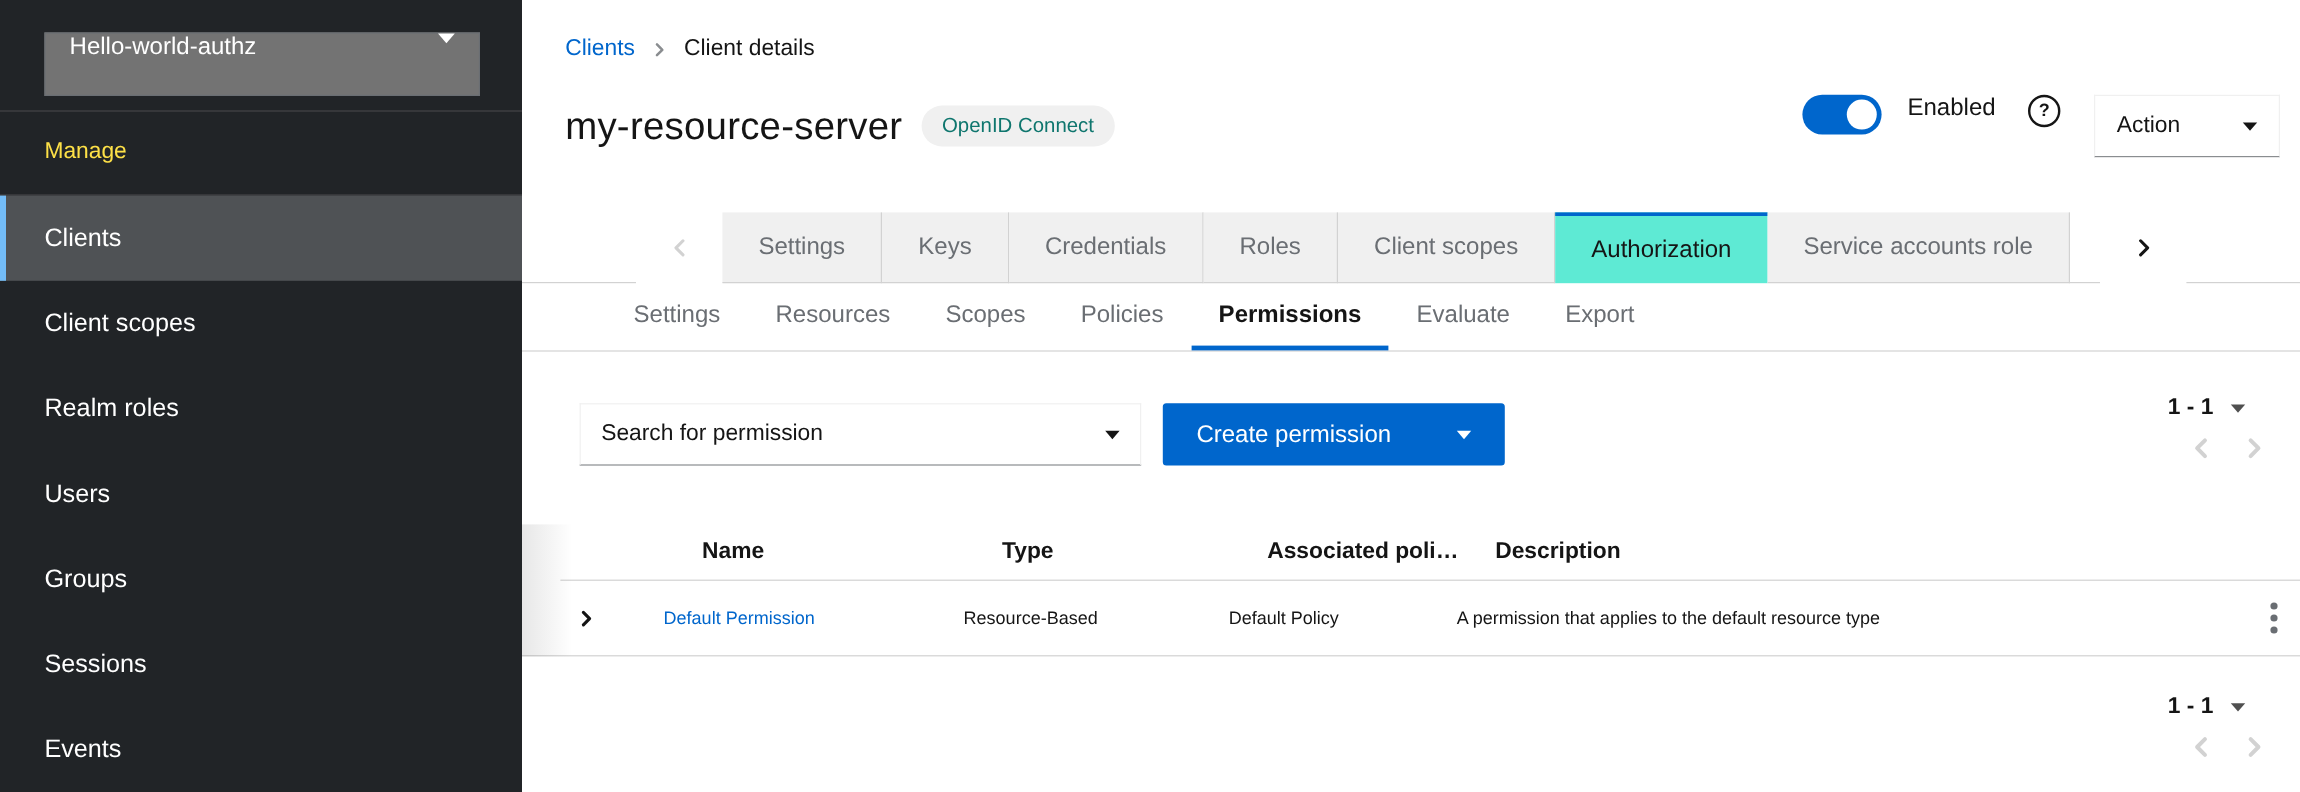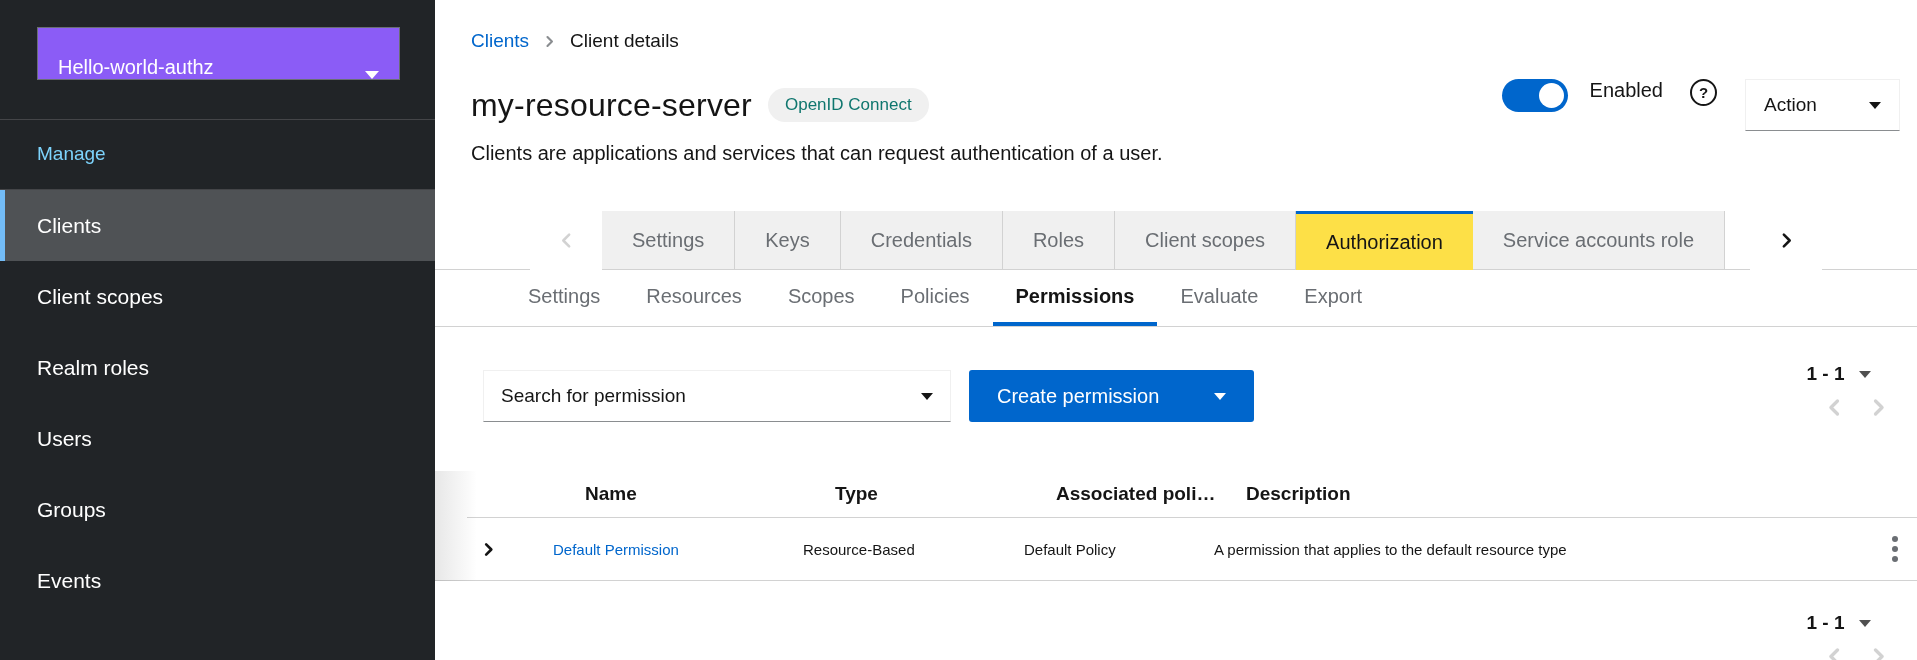--- a/index.html
+++ b/index.html
@@ -2,26 +2,26 @@
 <html style="--primary: #0066cc; --link: #0066cc; --sidebar-bg: #212427; --sidebar-selected-bg: #4f5255; --sidebar-accent: #73bcf7; --tab-bg: #f0f0f0; --border: #d2d2d2;"><head>
 <meta charset="utf-8">
 <style>
   * { box-sizing: border-box; margin: 0; padding: 0; }
   html, body { width: 1917px; height: 660px; overflow: hidden; }
   body { font-family: "Liberation Sans", sans-serif; color: #151515; background: #fff; }
   .app { display: flex; width: 1917px; height: 660px; }
 
   
   .sidebar { width: 435px; background: var(--sidebar-bg, #212427); flex-shrink: 0; }
-  .realm-selector { margin: 27px 35px 0 37px; width: 363px; height: 53px; background: #8b5cf6;
+  .realm-selector { margin: 27px 35px 0 37px; width: 363px; height: 53px; background: #737373;
     border: 1px solid #6a6e73; color: #fff; font-size: 20px; font-family: inherit;
-    display: flex; align-items: flex-end; justify-content: space-between; padding: 0 20px; cursor: pointer; }
+    display: flex; align-items: flex-start; justify-content: space-between; padding: 0 20px; cursor: pointer; }
   .caret { width: 0; height: 0; border-left: 7px solid transparent; border-right: 7px solid transparent; border-top: 8px solid #fff; }
-  .sidebar-section { margin-top: 39px; border-top: 1px solid #444548; border-bottom: 1px solid #444548;
-    padding: 23px 0 24px 37px; font-size: 19px; color: #7dd3fc; }
+  .sidebar-section { margin-top: 12px; border-top: 1px solid #444548; border-bottom: 1px solid #444548;
+    padding: 23px 0 24px 37px; font-size: 19px; color: #fde047; }
   .nav { list-style: none; }
   .nav-item { height: 71px; display: flex; align-items: center; padding-left: 37px;
     font-size: 21px; color: #fff; cursor: pointer; }
   .nav-item.active { background: var(--sidebar-selected-bg, #4f5255);
     border-left: 5px solid var(--sidebar-accent, #73bcf7); padding-left: 32px; }
 
   
   .main { flex: 1; background: #fff; overflow: hidden; }
   .breadcrumb { padding: 30px 24px 0 36px; font-size: 19px; display: flex; align-items: center; }
   .breadcrumb a { color: var(--link, #0066cc); text-decoration: none; cursor: pointer; }
@@ -44,21 +44,21 @@
   
   .tabbar { margin-top: 46px; display: flex; height: 59px; align-items: stretch; }
   .bb { border-bottom: 1px solid var(--border, #d2d2d2); }
   .pad-l { width: 95px; } .pad-r { width: 95px; } .tab-filler { flex: 1; }
   .scroll-btn { width: 72px; background: #fff; border: none; display: flex; align-items: center; justify-content: center; cursor: pointer; }
   .scroll-btn.disabled { color: #d2d2d2; } .scroll-btn.enabled { color: #151515; }
   #main-tabs { display: flex; align-items: stretch; }
   .tab { display: flex; align-items: center; padding: 0 30px; font-size: 20px; background: var(--tab-bg, #f0f0f0);
     color: #6a6e73; border: none; border-right: 1px solid var(--border, #d2d2d2); border-bottom: 1px solid var(--border, #d2d2d2);
     font-family: inherit; cursor: pointer; white-space: nowrap; }
-  .tab.active { background: #fde047; color: #151515; border-top: 3px solid var(--primary, #0066cc); border-bottom: none; border-right: none; }
+  .tab.active { background: #5eead4; color: #151515; border-top: 3px solid var(--primary, #0066cc); border-bottom: none; border-right: none; }
 
   
   .subtabs { display: flex; padding-left: 70px; border-bottom: 1px solid var(--border, #d2d2d2); height: 57px; }
   #sub-tabs { display: flex; align-items: stretch; }
   .subtab { display: flex; align-items: center; padding: 0 23px; font-size: 20px; color: #6a6e73;
     background: none; border: none; border-bottom: 4px solid transparent; font-family: inherit; cursor: pointer; white-space: nowrap; }
   .subtab.active { color: #151515; font-weight: 700; border-bottom-color: var(--primary, #0066cc); }
 
   
   .toolbar { margin-top: 36px; padding: 0 17px 0 48px; display: flex; align-items: center; }
@@ -102,20 +102,21 @@
       <span>Hello-world-authz</span>
       <span class="caret"></span>
     </button>
     <div class="sidebar-section">Manage</div>
     <ul class="nav" id="sidebar-nav">
         <li class="nav-item active">Clients</li>
         <li class="nav-item">Client scopes</li>
         <li class="nav-item">Realm roles</li>
         <li class="nav-item">Users</li>
         <li class="nav-item">Groups</li>
+        <li class="nav-item">Sessions</li>
         <li class="nav-item">Events</li>
       </ul>
   </aside>
 
   <main class="main">
 
     <nav class="breadcrumb">
       <a>Clients</a>
       <span class="crumb-sep">
         <svg width="13" height="13" viewBox="0 0 16 16">
@@ -134,21 +135,20 @@
           </button>
         <span class="enabled-label">Enabled</span>
         <span class="help-icon">?</span>
         <button class="pf-select action-select">
           <span>Action</span>
           <span class="caret dark-caret"></span>
         </button>
       </div>
     </div>
 
-    <p class="description">Clients are applications and services that can request authentication of a user.</p>
 
     <div class="tabbar">
       <div class="pad-l bb"></div>
       <button class="scroll-btn disabled bb">
         <svg width="17" height="17" viewBox="0 0 16 16">
             <path d="M10.5 2.5 L5 8 L10.5 13.5" fill="none" stroke="currentColor" stroke-width="2.4" stroke-linecap="round" stroke-linejoin="round"></path>
           </svg>
       </button>
       <div id="main-tabs">
           <button class="tab">Settings</button>

